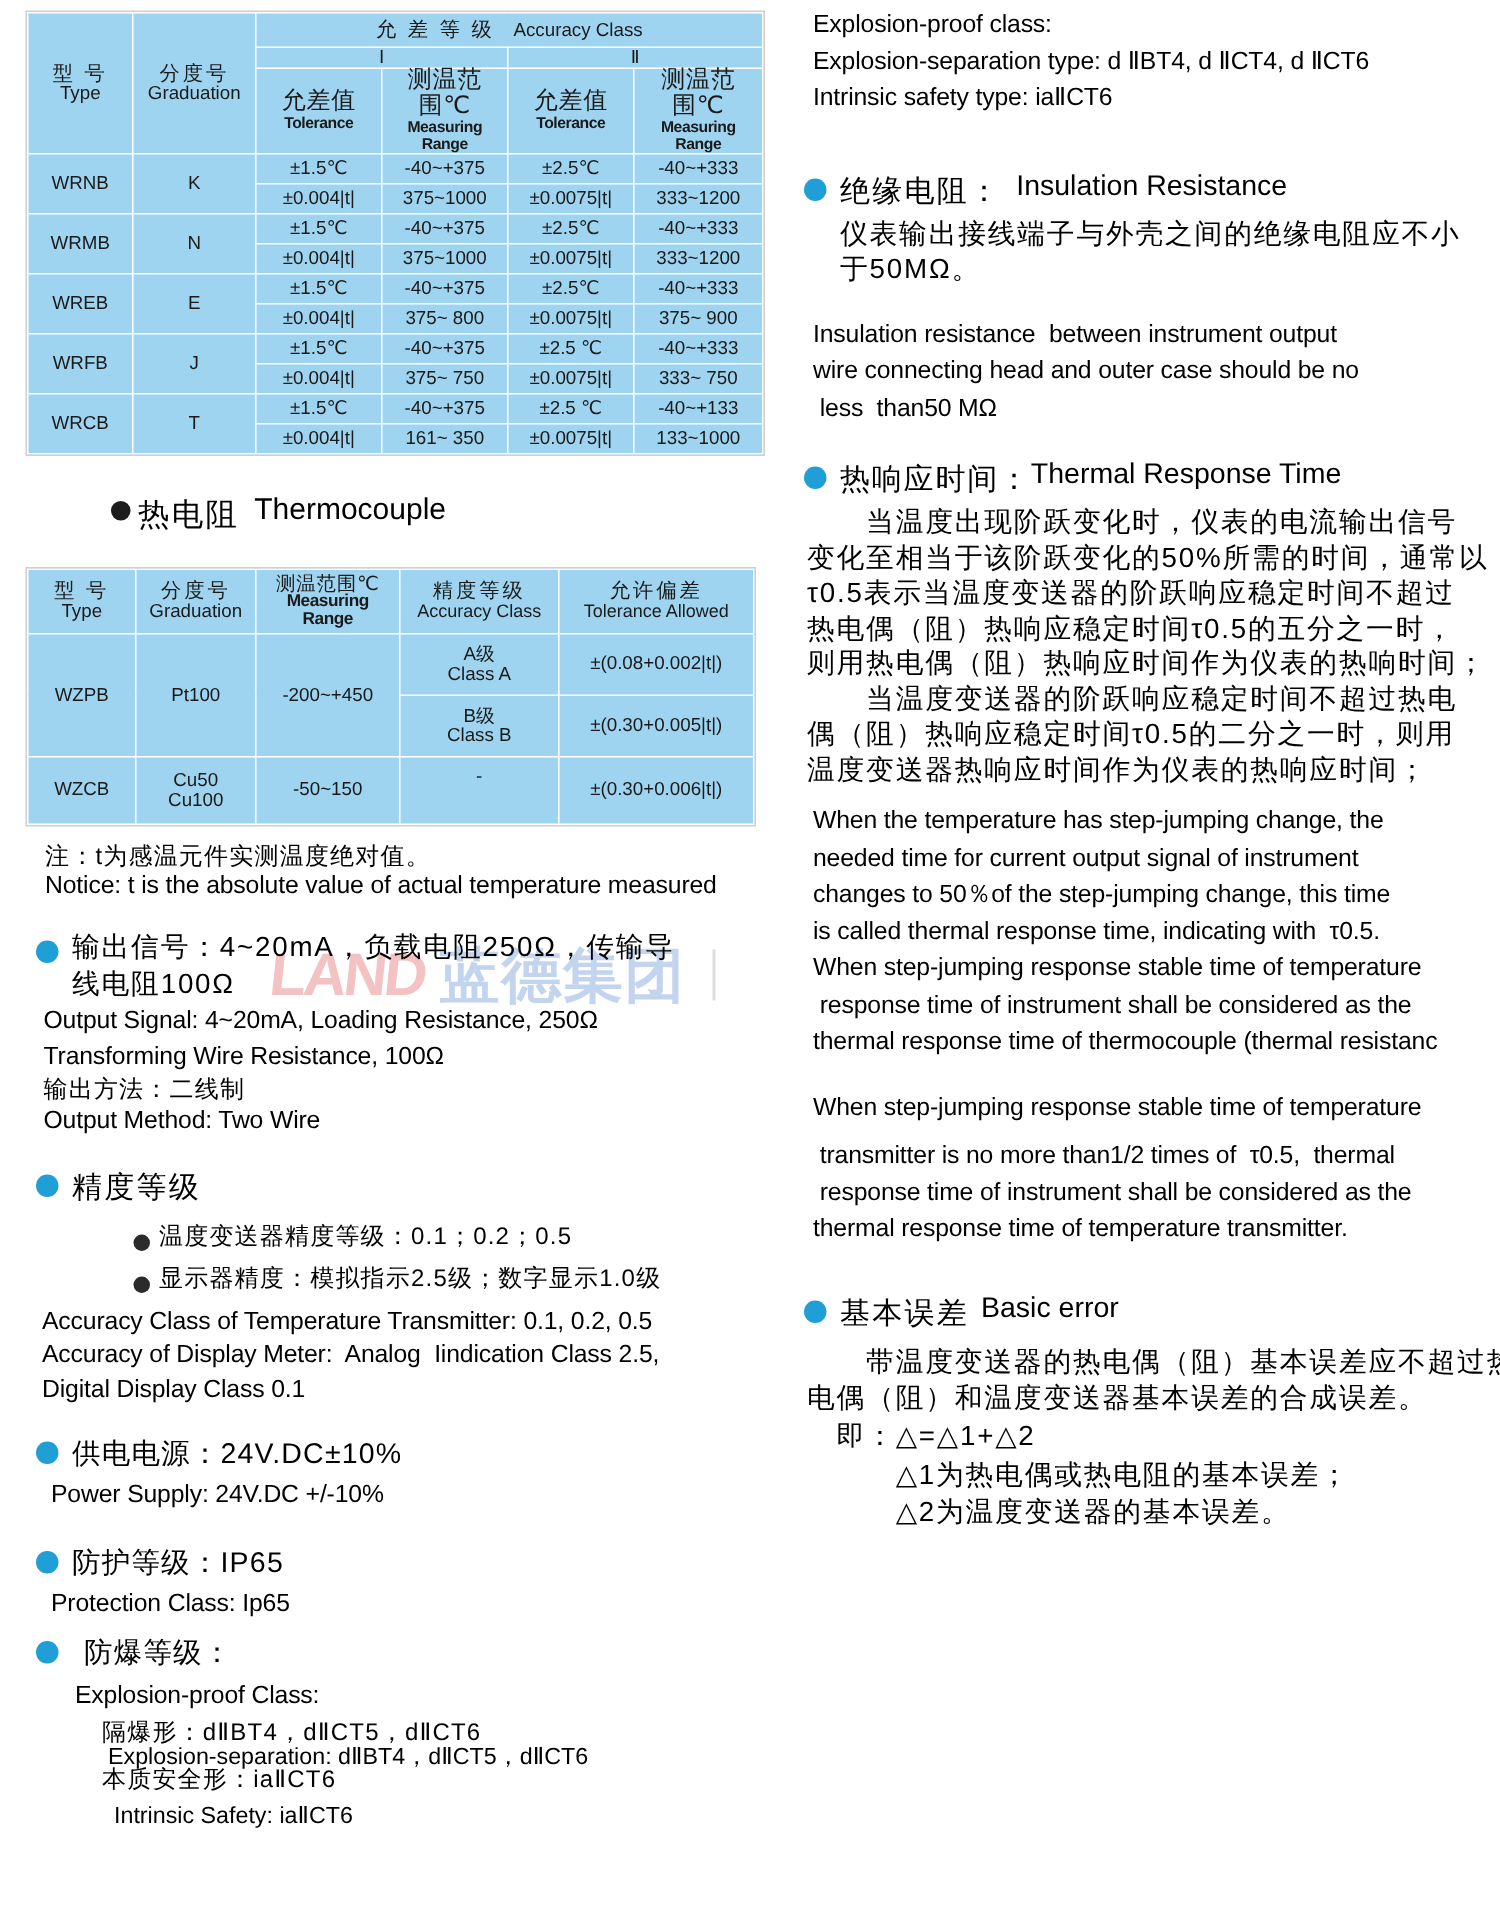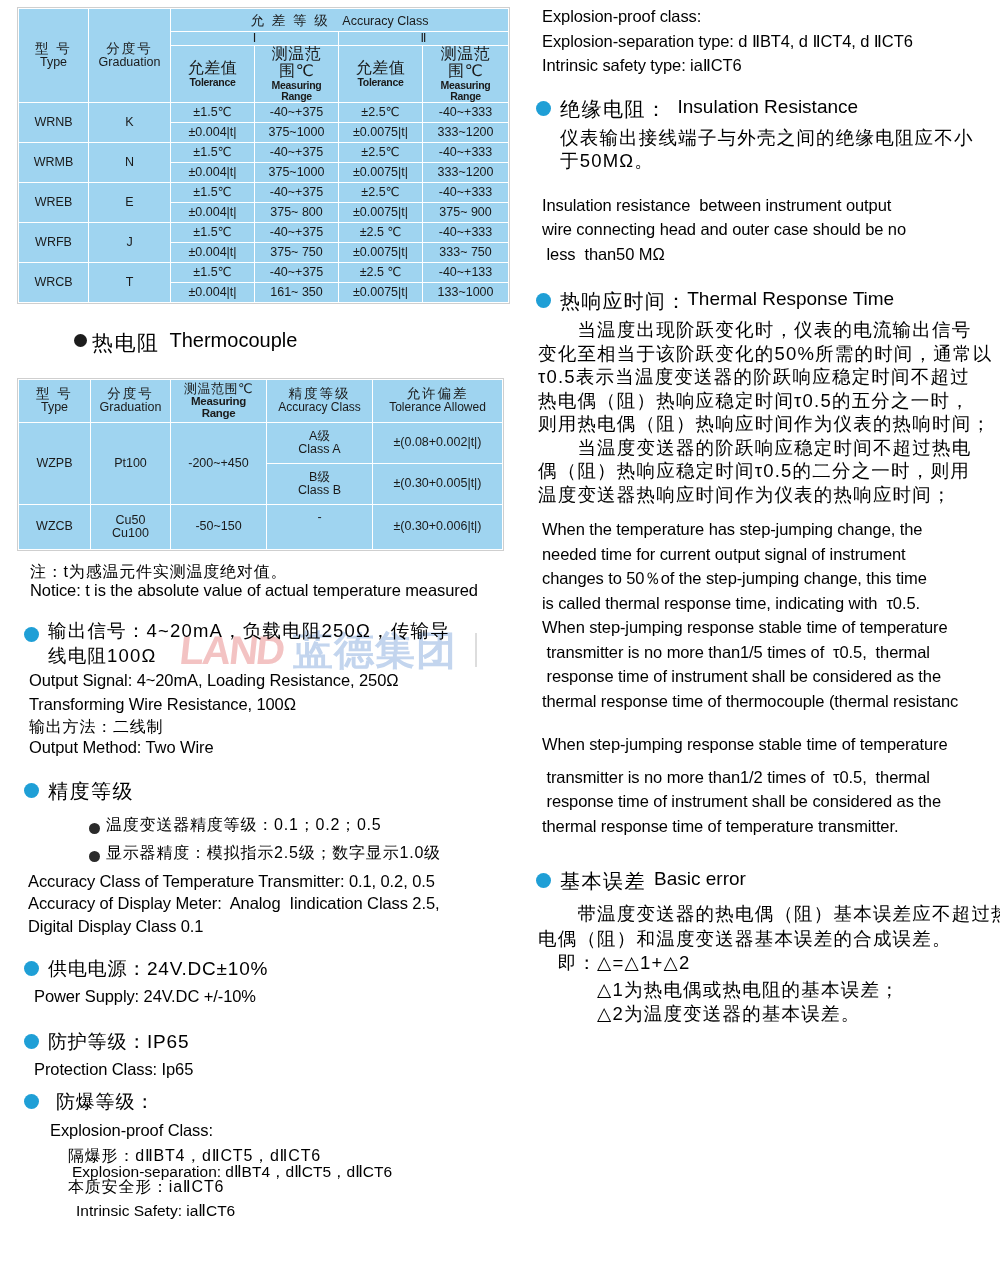--- a/index.html
+++ b/index.html
@@ -428,21 +428,21 @@
 </div>
 
 <div class="col-right">
 
   <div style="margin:8px 0 0 6px">
     <div class="line en">Explosion-proof class:</div>
     <div class="line en" style="margin-top:8px">Explosion-separation type: d ⅡBT4, d ⅡCT4, d ⅡCT6</div>
     <div class="line en" style="margin-top:8px">Intrinsic safety type: iaⅡCT6</div>
   </div>
 
-  <div style="margin:22px 0 0 0">
+  <div style="margin:40px 0 0 0">
     <div class="bullet-row">
       <span class="dot"></span>
       <span class="sect-head">绝缘电阻：</span>
       <span style="font-size:19px;margin-left:10px">Insulation Resistance</span>
     </div>
     <div style="margin:6px 0 0 24px">
       <div class="line cn">仪表输出接线端子与外壳之间的绝缘电阻应不小</div>
       <div class="line cn" style="margin-top:5px">于50MΩ。</div>
     </div>
     <div style="margin:26px 0 0 6px">
@@ -467,21 +467,20 @@
       <div class="line cn" style="margin-top:5px">　　当温度变送器的阶跃响应稳定时间不超过热电</div>
       <div class="line cn" style="margin-top:5px">偶（阻）热响应稳定时间τ0.5的二分之一时，则用</div>
       <div class="line cn" style="margin-top:5px">温度变送器热响应时间作为仪表的热响应时间；</div>
     </div>
     <div style="margin:17px 0 0 6px">
       <div class="line en">When the temperature has step-jumping change, the</div>
       <div class="line en" style="margin-top:8px">needed time for current output signal of instrument</div>
       <div class="line en" style="margin-top:8px">changes to 50％of the step-jumping change, this time</div>
       <div class="line en" style="margin-top:8px">is called thermal response time, indicating with  τ0.5.</div>
       <div class="line en" style="margin-top:8px">When step-jumping response stable time of temperature</div>
-      <div class="line en" style="margin-top:8px"> transmitter is no more than1/5 times of  τ0.5,  thermal</div>
       <div class="line en" style="margin-top:8px"> response time of instrument shall be considered as the</div>
       <div class="line en" style="margin-top:8px">thermal response time of thermocouple (thermal resistanc</div>
     </div>
     <div style="margin:27px 0 0 6px">
       <div class="line en">When step-jumping response stable time of temperature</div>
       <div class="line en" style="margin-top:16px"> transmitter is no more than1/2 times of  τ0.5,  thermal</div>
       <div class="line en" style="margin-top:8px"> response time of instrument shall be considered as the</div>
       <div class="line en" style="margin-top:8px">thermal response time of temperature transmitter.</div>
     </div>
   </div>

